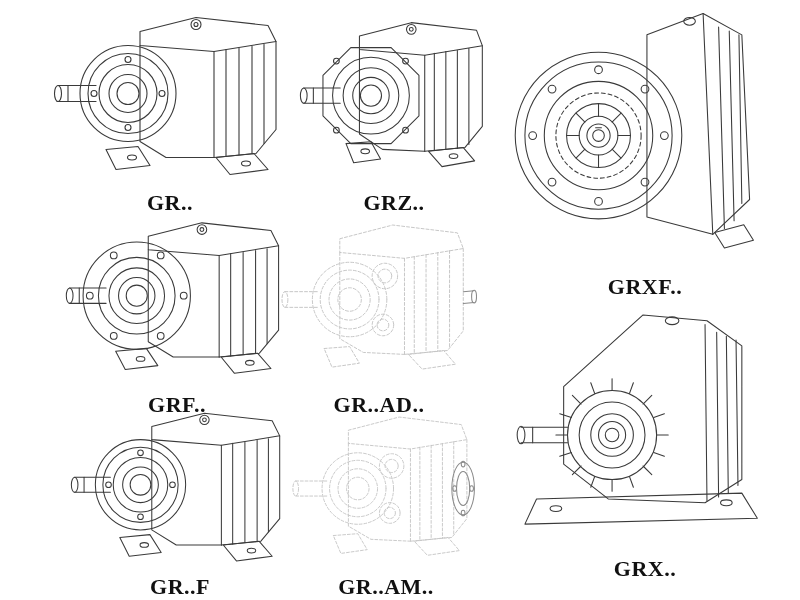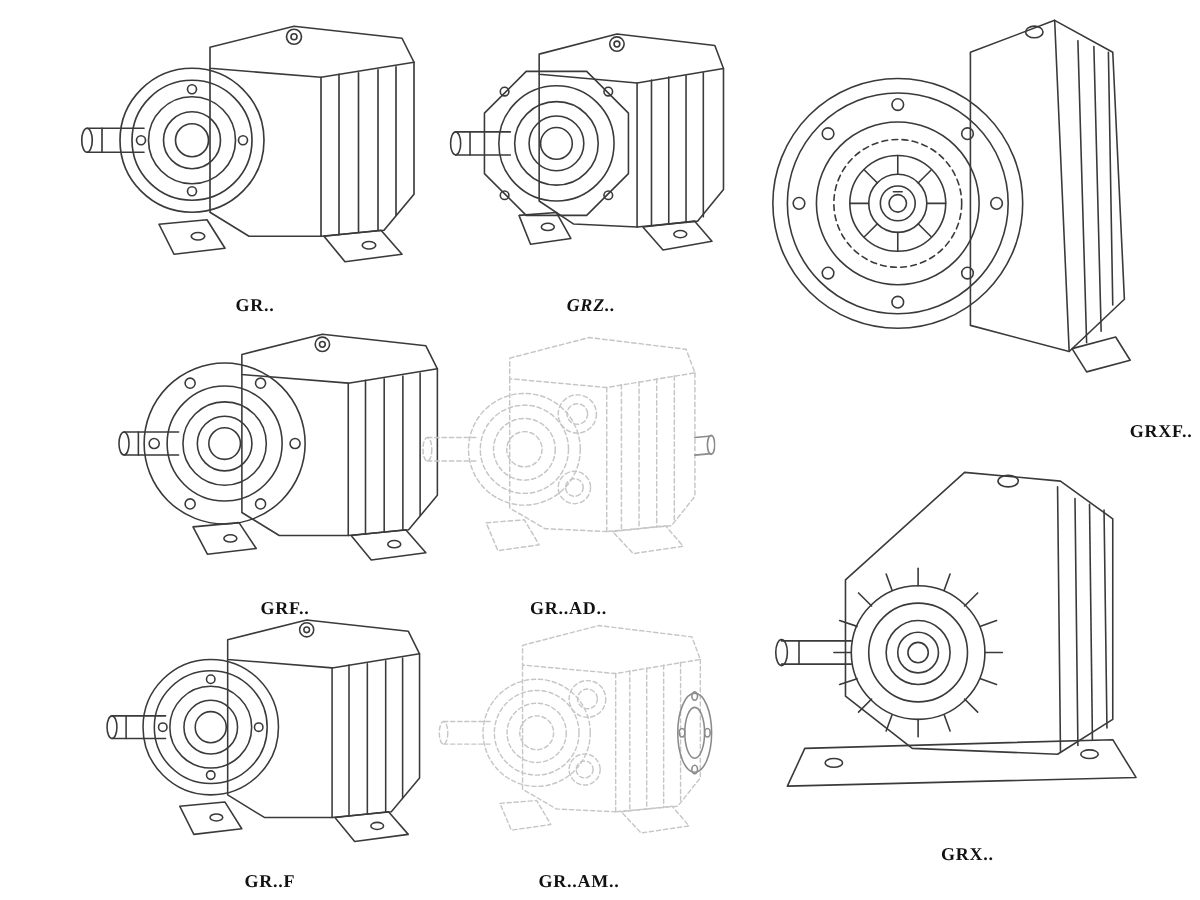--- a/index.html
+++ b/index.html
@@ -1,21 +1,21 @@
 <!DOCTYPE html>
 <html style="--background: #ffffff; --line-color: #3a3a3a; --ghost-color: #c6c6c6; --accent-color: #8a8a8a; --label-color: #111111;"><head>
 <meta charset="utf-8">
 <style>
   html,body{margin:0;padding:0;}
   body{background:var(--background,#ffffff);}
   .page{position:relative;width:800px;height:600px;background:var(--background,#ffffff);
         font-family:"Liberation Serif",serif;overflow:hidden;}
   figure.cell{position:absolute;margin:0;display:flex;flex-direction:column;align-items:center;}
   figure.cell svg{width:100%;height:calc(100% - 24px);display:block;}
-  .label{height:22px;line-height:22px;font-weight:bold;font-size:12px;letter-spacing:.5px;
+  .label{height:22px;line-height:22px;font-weight:bold;font-size:22px;letter-spacing:.5px;
          color:var(--label-color,#111);text-align:center;}
   .g-solid{stroke:var(--line-color,#3a3a3a);}
   .g-ghost{stroke:var(--ghost-color,#c6c6c6);stroke-dasharray:3 2;}
   .g-accent{stroke:var(--accent-color,#8a8a8a);}
 </style>
 </head>
 <body>
 
 <div class="page">
 
@@ -47,21 +47,21 @@
         <line x1="18" y1="80" x2="18" y2="96"></line>
         <polygon points="56,144 88,141 100,160 66,164"></polygon>
         <polygon points="166,152 204,148 218,164 180,169"></polygon>
         <ellipse cx="82" cy="152" rx="4.5" ry="2.5"></ellipse>
         <ellipse cx="196" cy="158" rx="4.5" ry="2.5"></ellipse>
       </g>
     </svg>
     <figcaption class="label">GR..</figcaption>
   </figure>
 
-  <figure class="cell" style="left:298px;top:4px;width:192px;height:212px;font-style:italic;">
+  <figure class="cell" style="left:298px;top:4px;width:192px;height:212px;">
     <svg viewBox="0 0 200 185">
       <g class="g-solid" fill="none" stroke-width="1.1" stroke-linejoin="round" stroke-linecap="round">
         <polygon points="64,28 118,14 186,22 192,38 132,48 64,42"></polygon>
         <circle cx="118" cy="21" r="5"></circle>
           <circle cx="118" cy="21" r="2"></circle>
         <polyline points="192,38 192,122 174,144 132,148"></polyline>
         <line x1="132" y1="48" x2="132" y2="148"></line>
         <polyline points="64,42 64,130 88,146 132,148"></polyline>
         <line x1="142" y1="46" x2="142" y2="147"></line>
         <line x1="154" y1="44" x2="154" y2="146"></line>
@@ -82,21 +82,21 @@
         <line x1="16" y1="82" x2="16" y2="98"></line>
         <polygon points="50,140 76,138 86,156 58,160"></polygon>
         <polygon points="136,148 172,144 184,158 150,164"></polygon>
         <ellipse cx="70" cy="148" rx="4.5" ry="2.5"></ellipse>
         <ellipse cx="162" cy="153" rx="4.5" ry="2.5"></ellipse>
       </g>
     </svg>
     <figcaption class="label">GRZ..</figcaption>
   </figure>
 
-  <figure class="cell" style="left:495px;top:0px;width:300px;height:300px;align-items:flex-end;">
+  <figure class="cell" style="left:495px;top:0px;width:300px;height:300px;">
     <svg viewBox="0 0 300 285">
       <g class="g-solid" fill="none" stroke-width="1.1" stroke-linejoin="round" stroke-linecap="round">
         <polygon points="152,36 210,14 250,36 258,206 220,242 152,224"></polygon>
         <line x1="210" y1="14" x2="220" y2="242"></line>
         <line x1="226" y1="28" x2="232" y2="236"></line>
         <line x1="237" y1="32" x2="242" y2="228"></line>
         <line x1="247" y1="36" x2="250" y2="210"></line>
         <polygon points="222,240 252,232 262,248 232,256"></polygon>
         <circle cx="102" cy="140" r="86"></circle>
         <circle cx="102" cy="140" r="76"></circle>
@@ -122,21 +122,21 @@
         <line x1="82" y1="140" x2="69" y2="140"></line>
         <line x1="88" y1="126" x2="79" y2="117"></line>
         <line x1="102" y1="120" x2="102" y2="107"></line>
         <line x1="116" y1="126" x2="125" y2="117"></line>
         <ellipse cx="196" cy="22" rx="6" ry="4"></ellipse>
       </g>
     </svg>
     <figcaption class="label">GRXF..</figcaption>
   </figure>
 
-  <figure class="cell" style="left:75px;top:206px;width:230px;height:212px;">
+  <figure class="cell" style="left:62px;top:206px;width:230px;height:212px;">
     <svg viewBox="0 0 240 185">
       <g class="g-solid" fill="none" stroke-width="1.1" stroke-linejoin="round" stroke-linecap="round">
         <polygon points="90,26 146,12 218,20 226,36 164,46 90,40"></polygon>
         <circle cx="146" cy="19" r="5"></circle>
           <circle cx="146" cy="19" r="2"></circle>
         <polyline points="226,36 226,124 206,148 164,152"></polyline>
         <line x1="164" y1="46" x2="164" y2="152"></line>
         <polyline points="90,40 90,136 116,152 164,152"></polyline>
         <line x1="176" y1="44" x2="176" y2="151"></line>
         <line x1="189" y1="43" x2="189" y2="149"></line>

